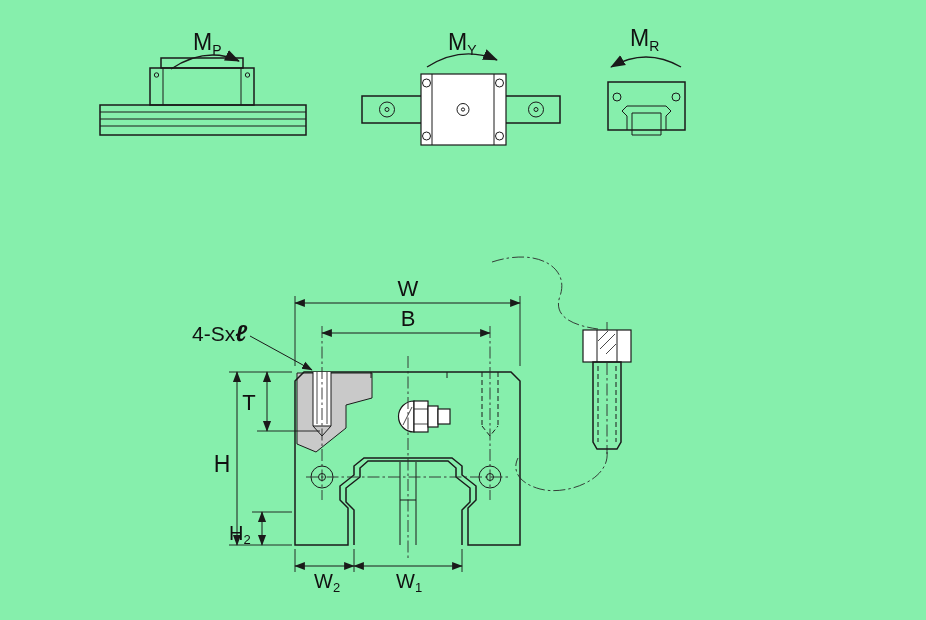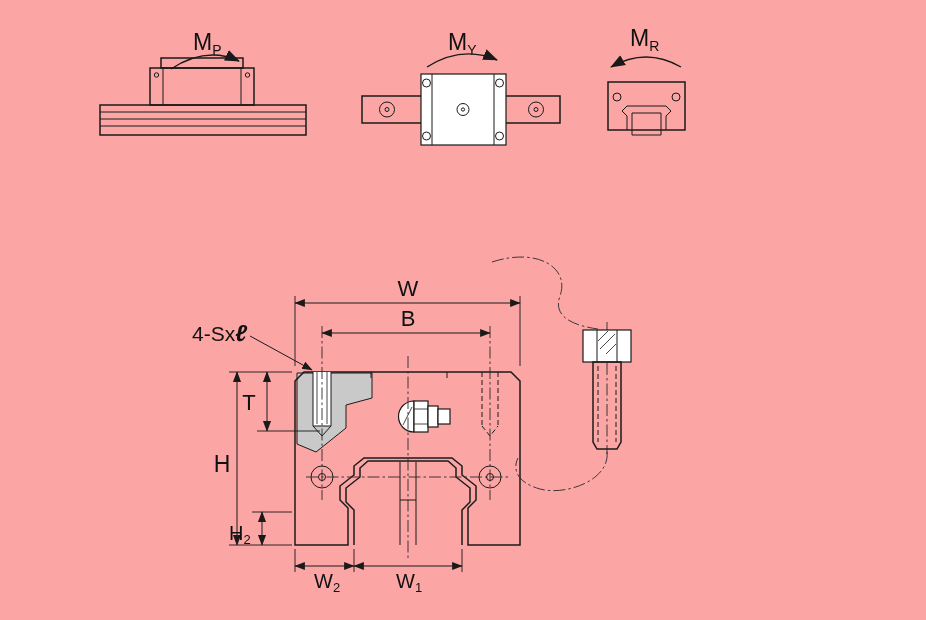--- a/index.html
+++ b/index.html
@@ -1,19 +1,19 @@
 <!DOCTYPE html>
 <html><head>
 <meta charset="utf-8">
 <style>
   html, body { margin: 0; padding: 0; background: #ffffff; }
   .stage {
     position: relative;
     width: 926px; height: 620px;
-    background: #fca5a5;
+    background: #86efac;
     font-family: "Liberation Sans", sans-serif;
     overflow: hidden;
   }
   svg { display: block; }
   .outline   { fill: none; stroke: #1a1a1a; stroke-width: 1.5; stroke-linejoin: miter; }
   .thin      { fill: none; stroke: #1a1a1a; stroke-width: 1; }
   .vthin     { fill: none; stroke: #1a1a1a; stroke-width: 0.8; }
   .whitefill { fill: #ffffff; stroke: #1a1a1a; stroke-width: 1.2; }
   .dashed    { fill: none; stroke: #1a1a1a; stroke-width: 1; stroke-dasharray: 5 3; }
   .cl        { fill: none; stroke: #2a2a2a; stroke-width: 0.9; stroke-dasharray: 12 3 2.5 3; }

